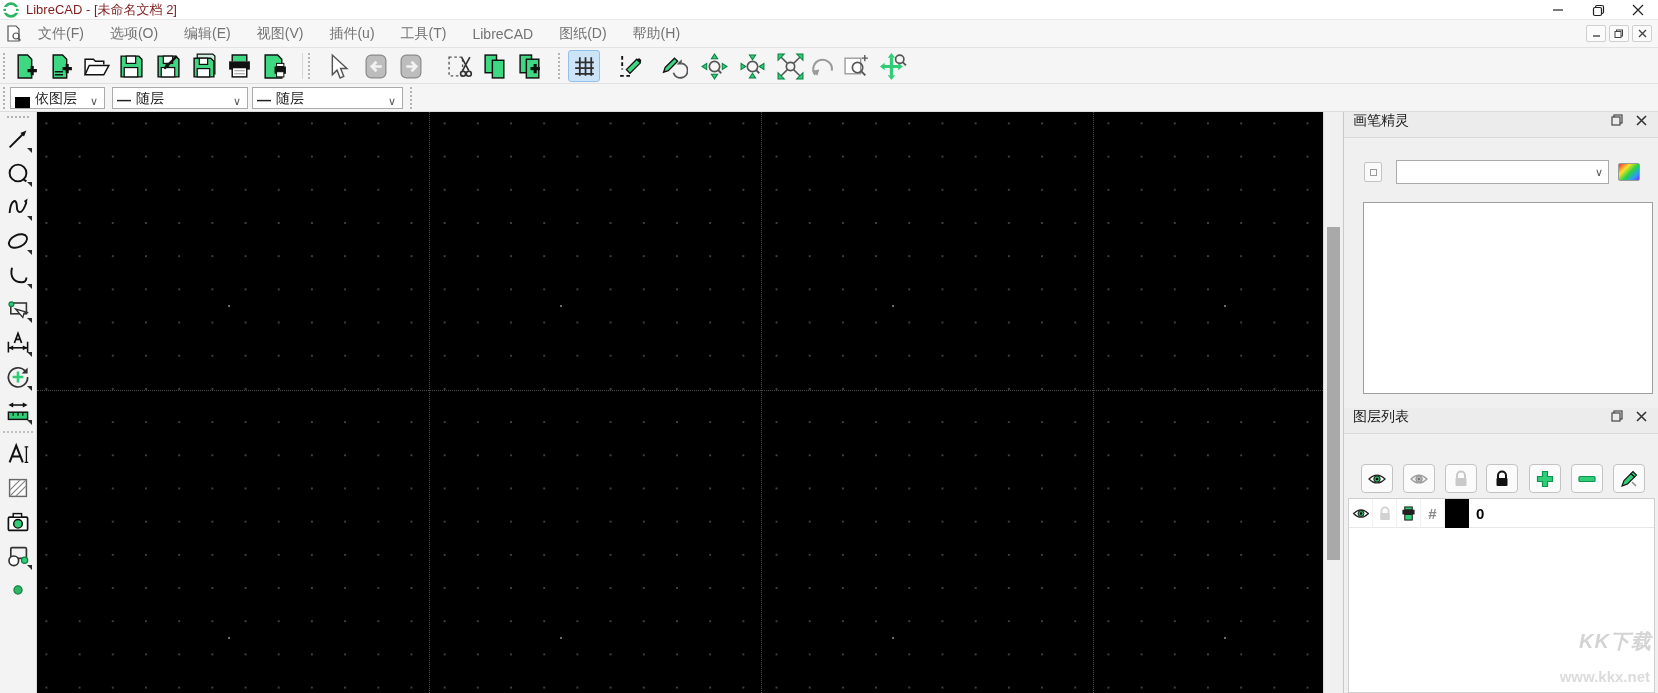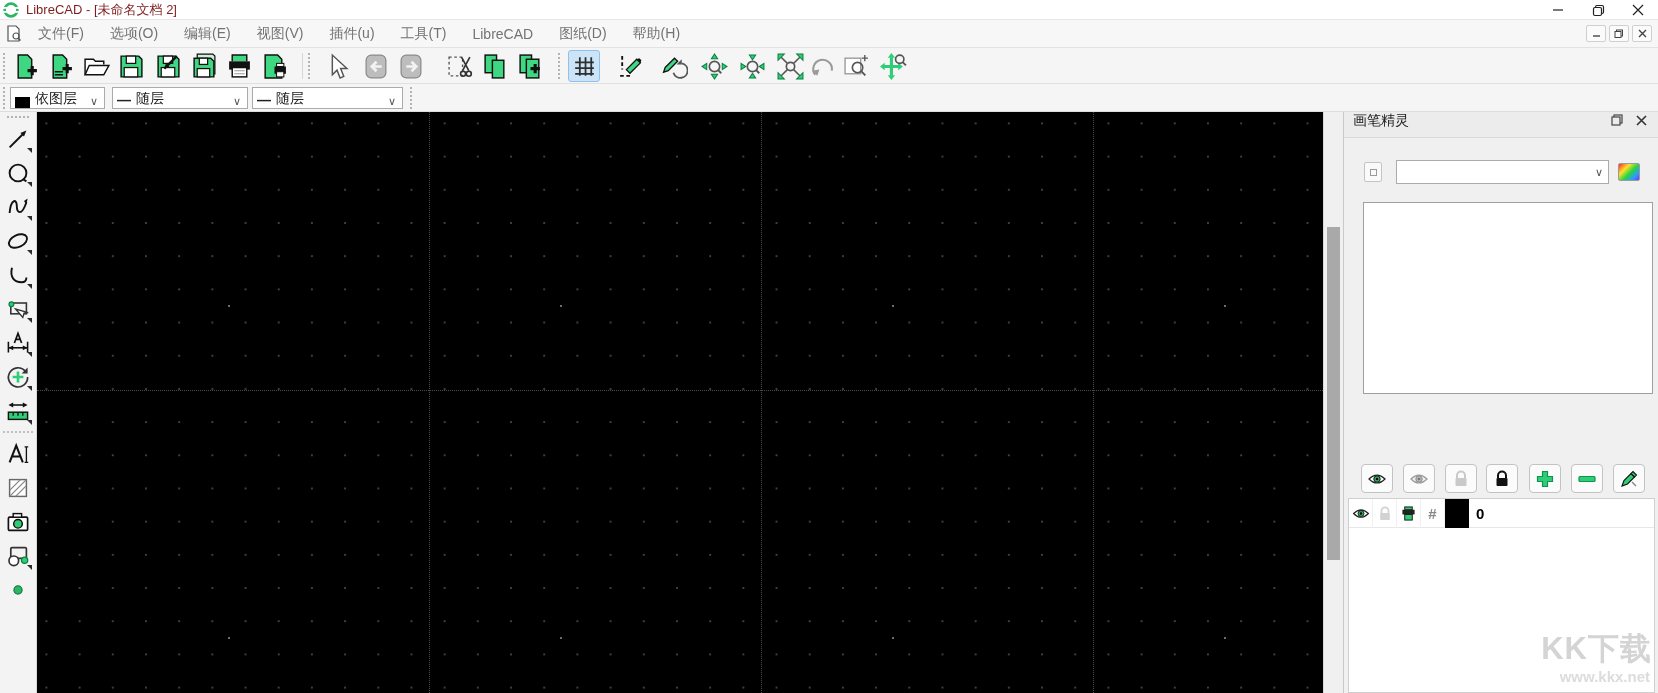--- a/index.html
+++ b/index.html
@@ -102,22 +102,22 @@
   .layer-listarea { position:absolute; left:4px; top:386px; width:307px; height:195px; background:#fff;
     border:1px solid #cfcfcf; }
   .layer-row { position:absolute; left:0; top:0; width:305px; height:29px; background:#fff;
     border-bottom:1px solid #e7e7e7; display:flex; align-items:center; }
   .lr-cell { width:24px; height:29px; display:flex; align-items:center; justify-content:center;
     border-right:1px solid #f0f0f0; }
   .lr-hash { font-size:15px; font-weight:bold; color:#8a8a8a; }
   .lr-swatch { width:24px; height:29px; background:#000; }
   .lr-name { font-size:15px; font-weight:bold; color:#000; padding-left:7px; }
 
-  .wm1 { position:absolute; right:6px; top:516px; font-size:31px; font-weight:bold; color:#d4d4d4;
-    letter-spacing:1px; }
+  .wm1 { position:absolute; right:6px; top:516px; font-size:20px; font-weight:bold; color:#d4d4d4;
+    letter-spacing:1px;font-style:italic; }
   .wm2 { position:absolute; right:8px; top:556px; font-size:15px; font-weight:bold; color:#dcdcdc; }
 </style>
 </head>
 <body>
 
 <div class="app">
 
   <div class="titlebar">
     <svg class="app-logo" viewBox="0 0 16 16">
       <circle cx="8" cy="8" r="6.4" fill="none" stroke="#2db563" stroke-width="2.6"></circle>
@@ -516,20 +516,36 @@
       <span class="sq"></span>
     </div>
     <div class="pw-combo">
       <span class="chev">∨</span>
     </div>
     <div class="pw-colorbtn"></div>
     <div class="pw-listbox"></div>
 
     <div class="dock-splitter"></div>
 
+    <div class="dock-header" style="top:296px">
+      <span class="dock-title">图层列表</span>
+      <div class="dock-btns">
+        <div class="dock-btn">
+          <svg width="12" height="12" viewBox="0 0 12 12">
+            <rect x="3" y="1" width="8" height="8" fill="none" stroke="#444" stroke-width="1.2"></rect>
+            <rect x="1" y="3" width="8" height="8" fill="#ececec" stroke="#444" stroke-width="1.2"></rect>
+          </svg>
+        </div>
+        <div class="dock-btn">
+          <svg width="11" height="11" viewBox="0 0 11 11">
+              <path d="M1 1l9 9M10 1L1 10" stroke="#333" stroke-width="1.6"></path>
+            </svg>
+        </div>
+      </div>
+    </div>
 
 
     <div class="layerbtn" style="left:17px">
       <svg width="20" height="14" viewBox="0 0 18 14">
         <path d="M1 7Q9 -1 17 7Q9 15 1 7z" fill="#fff" stroke="#222" stroke-width="1.2"></path>
         <circle cx="9" cy="7" r="3.2" fill="#2db563" stroke="#111"></circle>
         <circle cx="9" cy="7" r="1.3" fill="#000"></circle>
       </svg>
     </div>
     <div class="layerbtn" style="left:59px">

